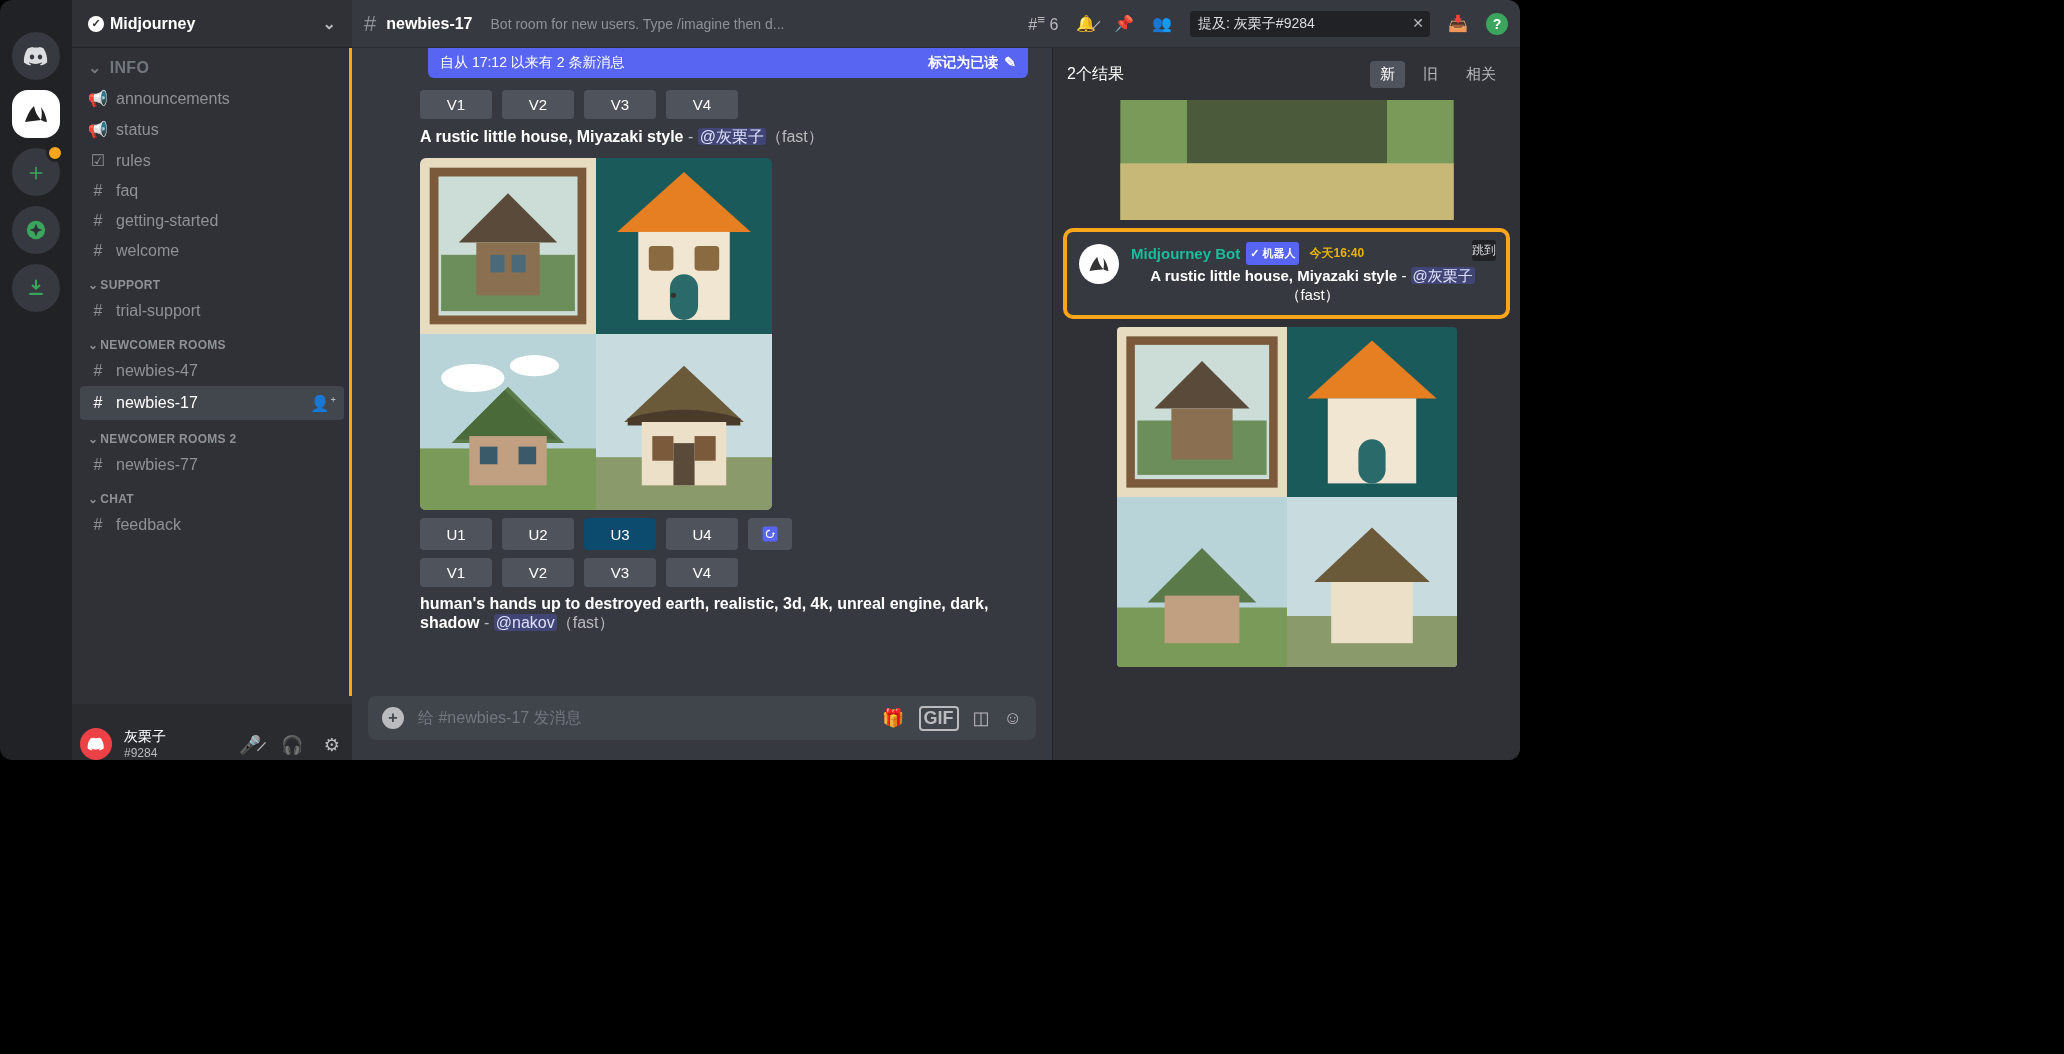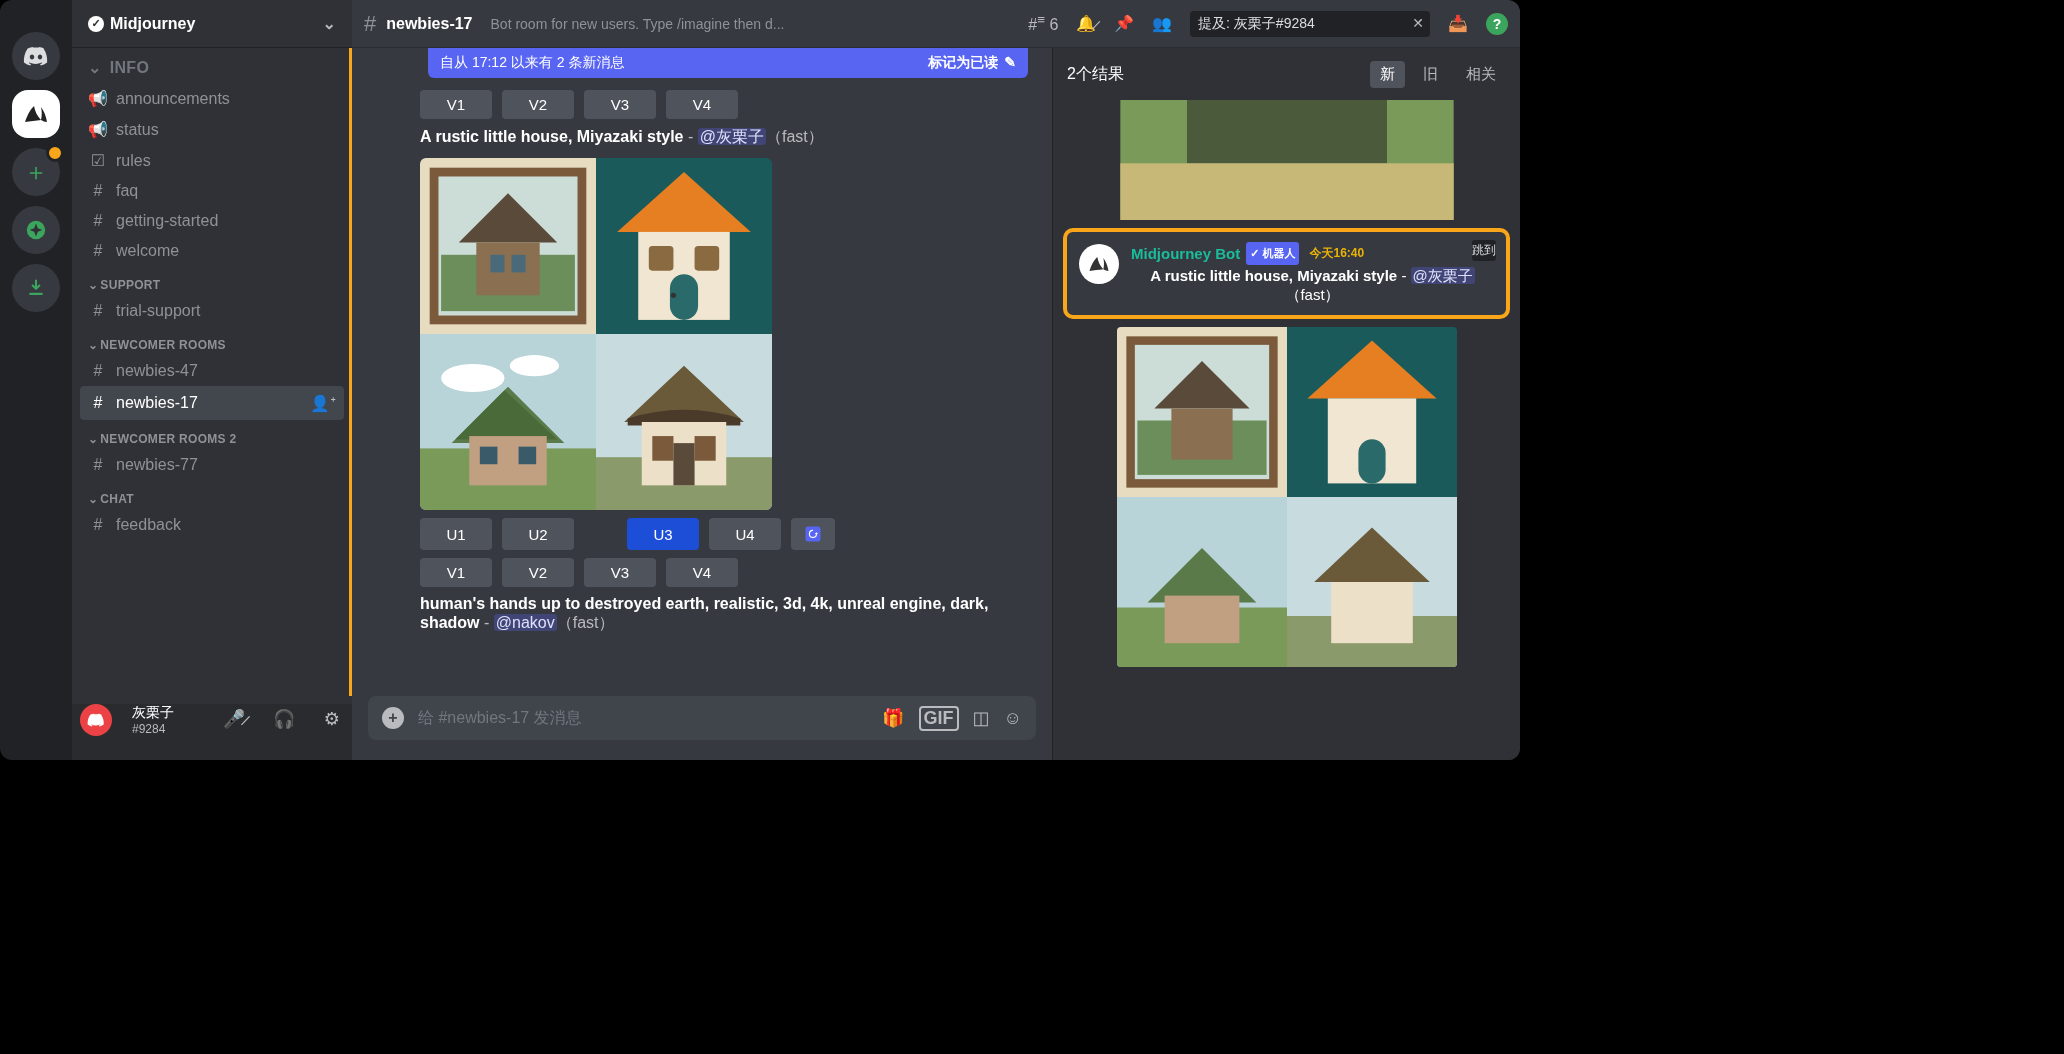--- a/index.html
+++ b/index.html
@@ -15,42 +15,42 @@
   .chsidebar { width: 280px; background: #2f3136; display: flex; flex-direction: column; }
   .srvheader { height: 48px; padding: 0 16px; display: flex; align-items: center; border-bottom: 1px solid #202225; color: #fff; font-weight: 600; }
   .srvheader .chev { margin-left: auto; color: #b9bbbe; }
   .chlist { flex: 1; overflow-y: auto; padding: 8px 8px 0; }
   .cat { color: #8e9297; font-size: 12px; font-weight: 600; padding: 12px 8px 4px; letter-spacing: .3px; display: flex; align-items: center; gap: 2px; }
   .ch { display: flex; align-items: center; gap: 8px; color: #8e9297; padding: 6px 8px; border-radius: 4px; font-size: 16px; }
   .ch.toplabel { color: #72767d; margin-top: -4px; }
   .ch .ico { width: 20px; text-align: center; }
   .ch.sel { background: #42464d; color: #fff; }
   .ch.sel .addp { margin-left: auto; color: #b9bbbe; }
-  .userbar { height: 56px; background: #292b2f; display: flex; align-items: flex-start; padding: 0 8px; gap: 20px; }
+  .userbar { height: 56px; background: #292b2f; display: flex; align-items: flex-end; padding: 0 8px; gap: 12px; }
   .userbar .av { width: 32px; height: 32px; border-radius: 50%; background: #ed4245; display:flex;align-items:center;justify-content:center;color:#fff;font-size:16px; }
   .userbar .nm { font-size: 14px; color: #fff; }
   .userbar .tag { font-size: 12px; color: #b9bbbe; }
   .userbar .spacer { flex: 1; }
   .userbar .ib { color: #b9bbbe; font-size: 18px; padding: 4px; }
   .main { flex: 1; display: flex; flex-direction: column; background: #36393f; min-width: 0; }
   .topbar { height: 48px; display: flex; align-items: center; padding: 0 12px; border-bottom: 1px solid #2b2d31; gap: 10px; }
   .topbar .hash { color: #8e9297; font-size: 22px; }
   .topbar .chname { color: #fff; font-weight: 600; font-size: 16px; }
   .topbar .desc { color: #8e9297; font-size: 14px; margin-left: 8px; white-space: nowrap; overflow: hidden; text-overflow: ellipsis; max-width: 340px; }
   .topbar .ticons { margin-left: auto; display: flex; align-items: center; gap: 18px; color: #b9bbbe; }
   .topbar .search { background: #202225; border-radius: 4px; padding: 4px 24px 4px 8px; font-size: 14px; color: #dcddde; min-width: 240px; position: relative; }
   .topbar .search .x { position: absolute; right: 6px; top: 4px; color: #b9bbbe; }
   .body { flex: 1; display: flex; min-height: 0; }
   .msgs { flex: 1; display: flex; flex-direction: column; min-width: 0; position: relative; }
   .msgs .scroll { flex: 1; overflow-y: auto; padding: 0 16px 0 68px; border-left: 3px solid #faa61a; margin-left: -3px; }
   .newbar { background: #5865f2; color: #fff; font-size: 14px; padding: 6px 12px; display: flex; border-radius: 0 0 6px 6px; margin: 0 8px 12px; }
   .newbar .mark { margin-left: auto; font-weight: 600; display:flex; gap:6px; }
   .btnrow { display: flex; gap: 10px; margin: 8px 0; }
   .btn { background: #4f545c; color: #fff; border: none; border-radius: 4px; padding: 6px 0; width: 72px; font-size: 15px; font-weight: 500; }
-  .btn.primary { background: #1d4ed8; margin-left: 43px; }
+  .btn.primary { background: #0c4a6e; }
   .btn.iconb { width: 44px; display: flex; align-items: center; justify-content: center; }
   .prompt { color: #fff; font-size: 16px; margin-top: 6px; }
   .prompt b { font-weight: 700; }
   .prompt .muted { color: #b9bbbe; }
   .mention { background: rgba(88,101,242,.3); color: #dee0fc; border-radius: 3px; padding: 0 2px; }
   .grid4 { width: 352px; height: 352px; display: grid; grid-template-columns: 1fr 1fr; grid-template-rows: 1fr 1fr; gap: 0; margin: 10px 0 4px; border-radius: 6px; overflow: hidden; }
   .cell { position: relative; overflow: hidden; }
   .cell svg { width: 100%; height: 100%; display: block; }
   .inputbar { margin: 0 16px 20px; background: #40444b; border-radius: 8px; height: 44px; display: flex; align-items: center; padding: 0 14px; gap: 14px; color: #b9bbbe; }
   .inputbar .plus { width: 22px; height: 22px; border-radius: 50%; background: #b9bbbe; color: #40444b; display:flex;align-items:center;justify-content:center;font-weight:700; }

